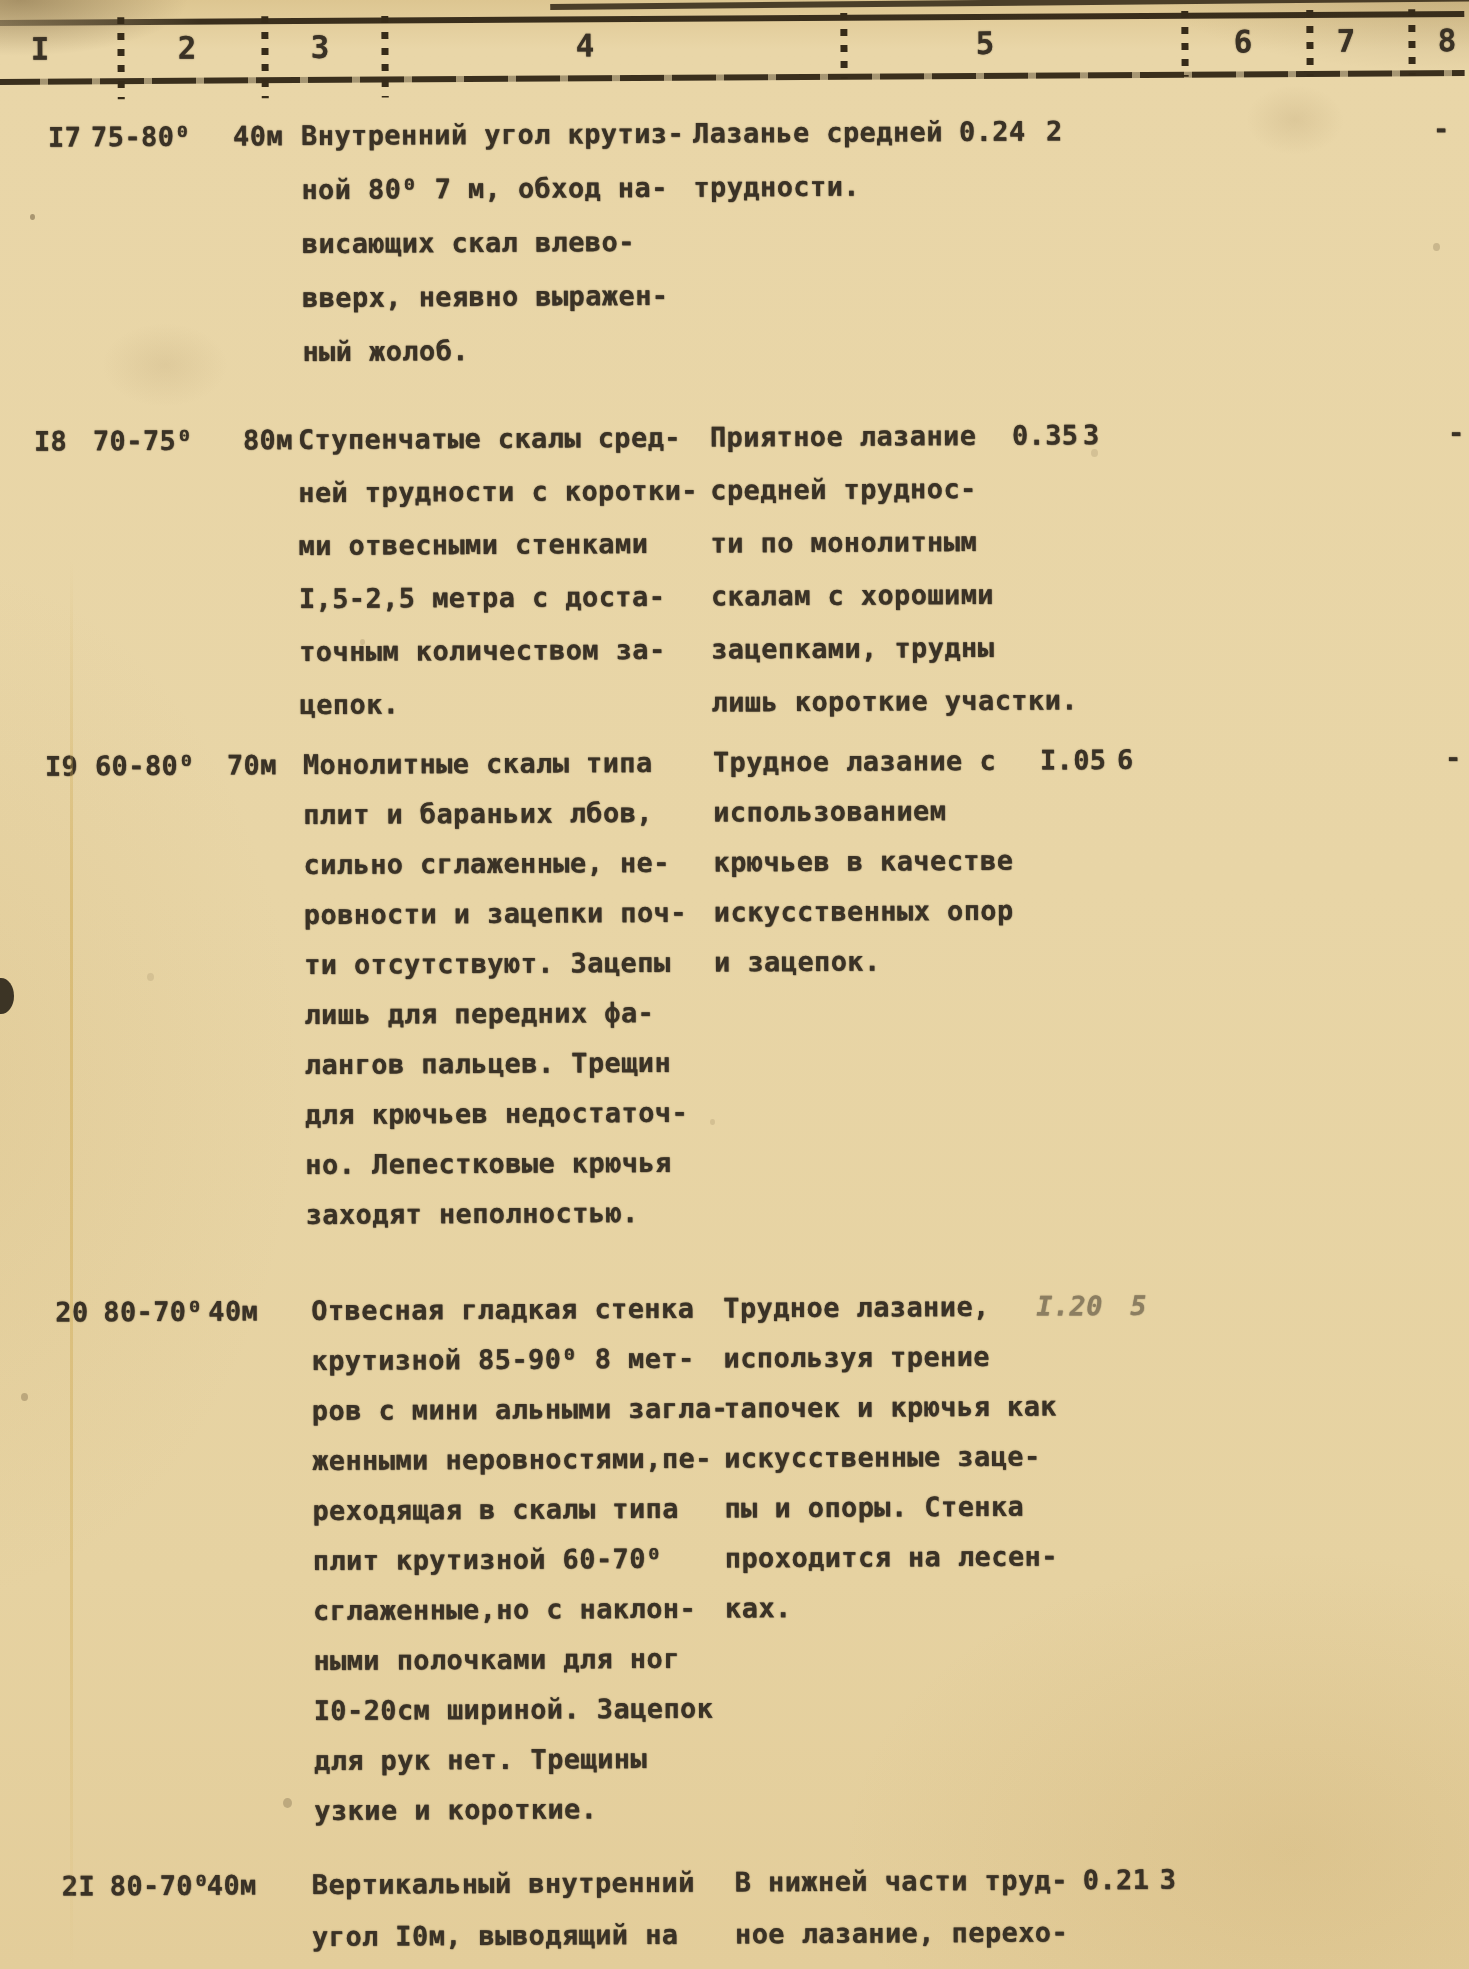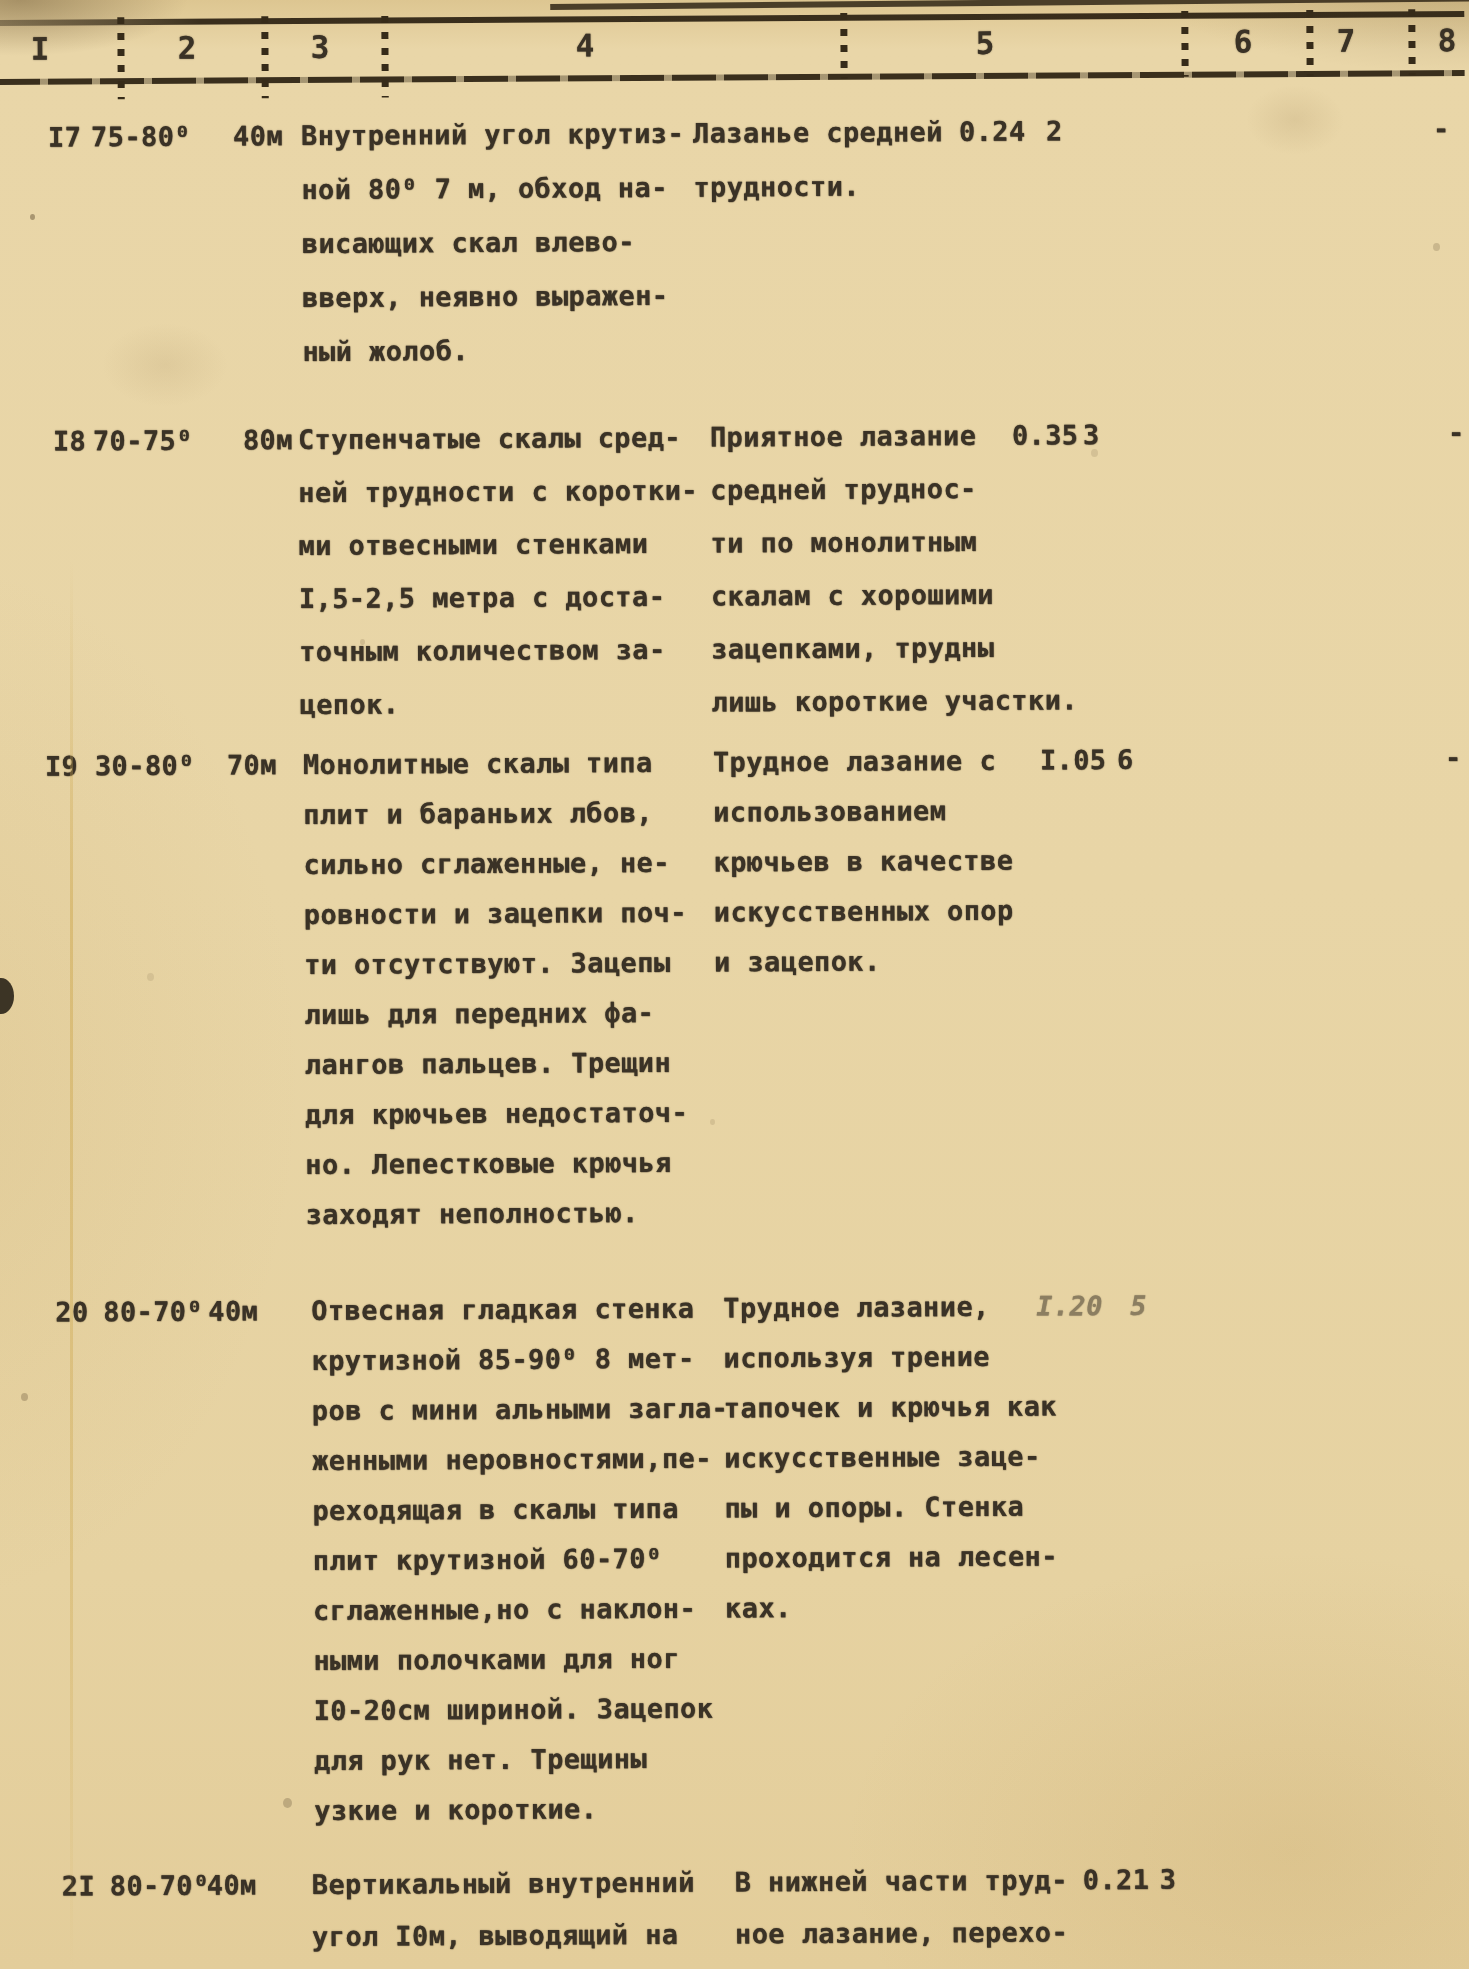--- a/index.html
+++ b/index.html
@@ -39,21 +39,21 @@
   .cell{position:absolute;top:0;white-space:pre;font-size:27px;letter-spacing:.4px;
         text-shadow:0 0 1.3px rgba(58,48,34,.8),.5px .5px 0 rgba(58,48,34,.28);}
   .r0{top:106px;line-height:54px;}
   .r1{top:410px;line-height:53px;}
   .r2{top:737px;line-height:50px;}
   .r3{top:1283px;line-height:50px;}
   .r4{top:1856px;line-height:52px;}
 
   .r0 .c-num{left:52px}  .r0 .c-steep{left:95px}  .r0 .c-len{left:237px} .r0 .c-terr{left:305px}
   .r0 .c-tech{left:697px}.r0 .c-time{left:963px}  .r0 .c-diff{left:1050px}.r0 .c-aid{left:1437px}
-  .r1 .c-num{left:55px}  .r1 .c-steep{left:95px}  .r1 .c-len{left:245px} .r1 .c-terr{left:300px}
+  .r1 .c-num{left:36px}  .r1 .c-steep{left:95px}  .r1 .c-len{left:245px} .r1 .c-terr{left:300px}
   .r1 .c-tech{left:712px}.r1 .c-time{left:1014px}  .r1 .c-diff{left:1085px}.r1 .c-aid{left:1450px}
   .r2 .c-num{left:45px}  .r2 .c-steep{left:95px}  .r2 .c-len{left:227px} .r2 .c-terr{left:303px}
   .r2 .c-tech{left:713px}.r2 .c-time{left:1040px} .r2 .c-diff{left:1117px}.r2 .c-aid{left:1445px}
   .r3 .c-num{left:52px}  .r3 .c-steep{left:100px} .r3 .c-len{left:205px} .r3 .c-terr{left:308px}
   .r3 .c-tech{left:720px}.r3 .c-time{left:1033px} .r3 .c-diff{left:1127px}.r3 .c-aid{left:1455px}
   .r4 .c-num{left:55px}  .r4 .c-steep{left:103px} .r4 .c-len{left:200px} .r4 .c-terr{left:305px}
   .r4 .c-tech{left:728px}.r4 .c-time{left:1076px} .r4 .c-diff{left:1153px}.r4 .c-aid{left:1455px}
 
   .r3 .c-time,.r3 .c-diff{opacity:.52;font-style:italic;}           
   .r0 .c-aid,.r1 .c-aid,.r2 .c-aid{letter-spacing:0;}
@@ -134,21 +134,21 @@
 скалам с хорошими
 зацепками, трудны
 лишь короткие участки.</div>
       <div class="cell c-time">0.35</div>
       <div class="cell c-diff">3</div>
       <div class="cell c-aid">-</div>
     </div>
 
     <div class="row r2">
       <div class="cell c-num">I9</div>
-      <div class="cell c-steep">30-80⁰</div>
+      <div class="cell c-steep">60-80⁰</div>
       <div class="cell c-len">70м</div>
       <div class="cell c-terr">Монолитные скалы типа
 плит и бараньих лбов,
 сильно сглаженные, не-
 ровности и зацепки поч-
 ти отсутствуют. Зацепы
 лишь для передних фа-
 лангов пальцев. Трещин
 для крючьев недостаточ-
 но. Лепестковые крючья

